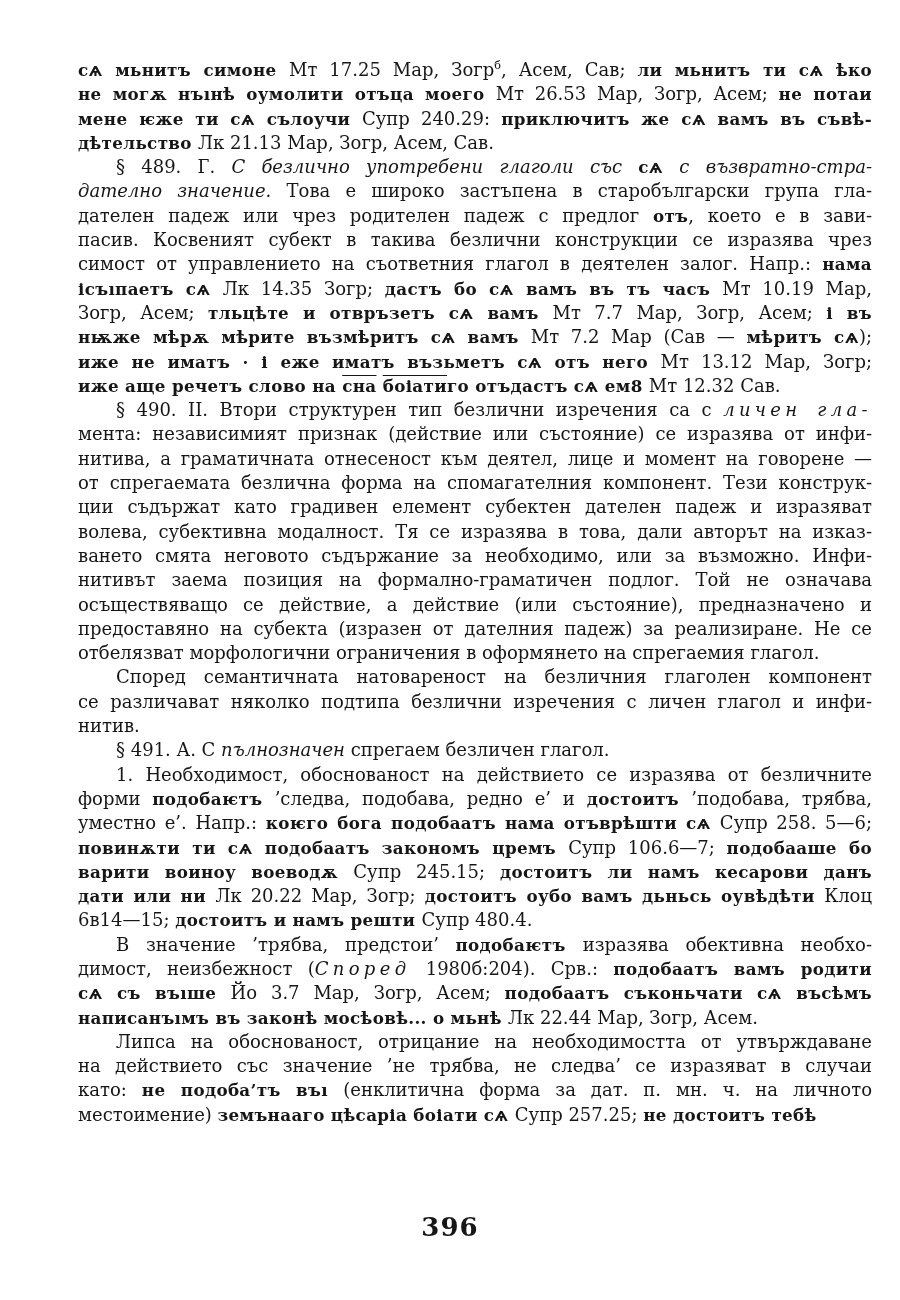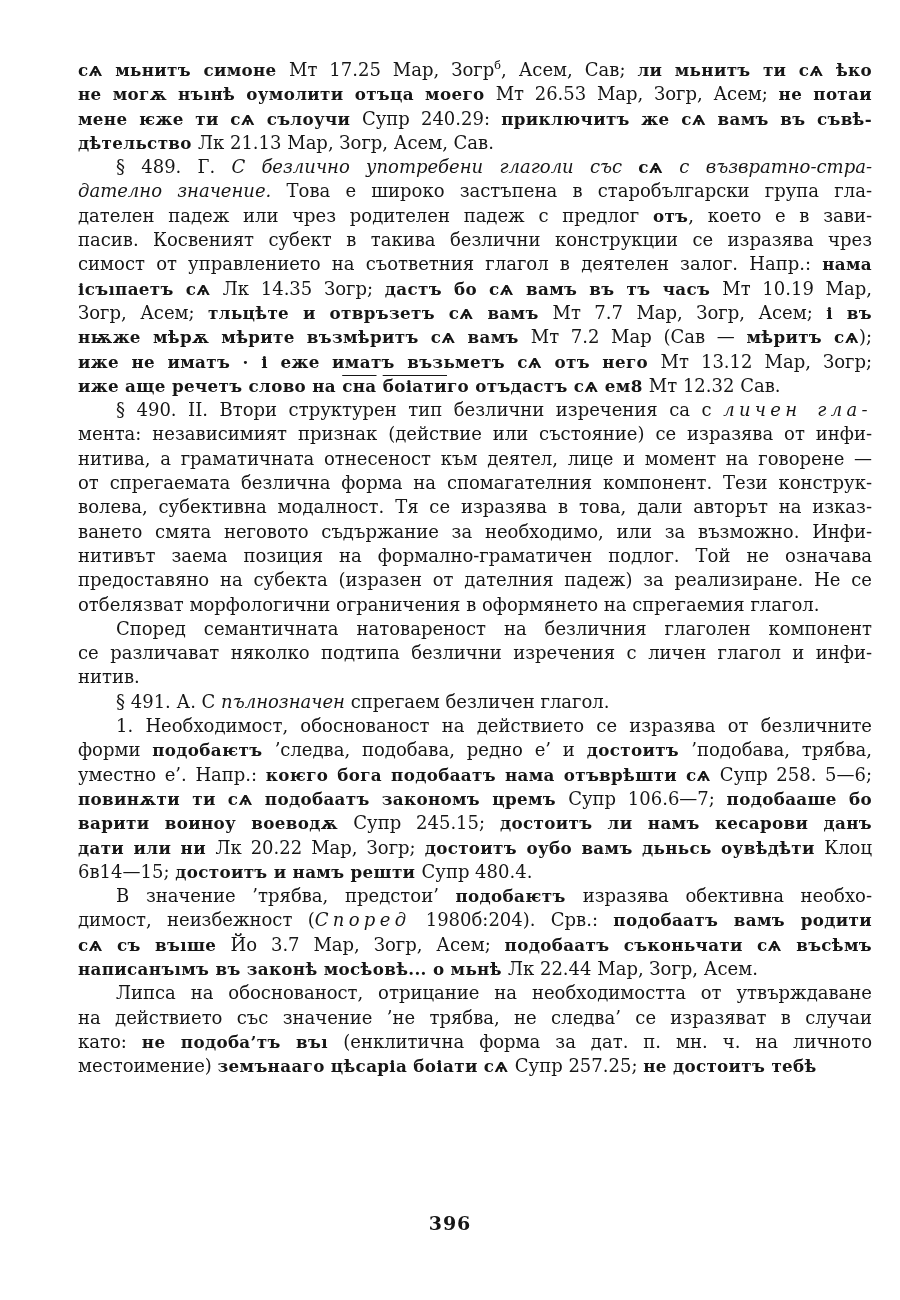--- a/index.html
+++ b/index.html
@@ -36,21 +36,21 @@
     letter-spacing: 0.02em;
   }
   .seg.v { text-decoration: overline; }
   .seg.u { vertical-align: super; font-size: 0.62em; line-height: 0; }
   .seg.p { letter-spacing: 0.24em; font-style: italic; }
   .page-number {
     position: absolute;
     top: 1212px; left: 0; width: 100%;
     text-align: center;
     font-weight: 700;
-    font-size: 19px;
+    font-size: 26px;
     letter-spacing: 1px;
   }
 </style>
 </head>
 <body>
 
 <div>
   <main class="text-block">
       <div class="para">
         <div class="line"><span class="seg o">сѧ мьнитъ симоне </span><span class="seg n">Мт 17.25 Мар, Зогр</span><span class="seg u">б</span><span class="seg n">, Асем, Сав; </span><span class="seg o">ли мьнитъ ти сѧ ѣко</span></div>
@@ -68,23 +68,25 @@
         <div class="line"><span class="seg n">Зогр, Асем; </span><span class="seg o">тльцѣте и отвръзетъ сѧ вамъ </span><span class="seg n">Мт 7.7 Мар, Зогр, Асем; </span><span class="seg o">і въ</span></div>
         <div class="line"><span class="seg o">нѭже мѣрѫ мѣрите възмѣритъ сѧ вамъ </span><span class="seg n">Мт 7.2 Мар (Сав — </span><span class="seg o">мѣритъ сѧ</span><span class="seg n">);</span></div>
         <div class="line"><span class="seg o">иже не иматъ · і еже иматъ възьметъ сѧ отъ него </span><span class="seg n">Мт 13.12 Мар, Зогр;</span></div>
         <div class="line last"><span class="seg o">иже аще речетъ слово на </span><span class="seg v">сна</span><span class="seg o"> </span><span class="seg v">боіати</span><span class="seg o">го отъдастъ сѧ ем8 </span><span class="seg n">Мт 12.32 Сав.</span></div>
       </div>
       <div class="para indent">
         <div class="line"><span class="seg n">§ 490. II. Втори структурен тип безлични изречения са с </span><span class="seg p">личен гла-</span></div>
         <div class="line"><span class="seg n">мента: независимият признак (действие или състояние) се изразява от инфи-</span></div>
         <div class="line"><span class="seg n">нитива, а граматичната отнесеност към деятел, лице и момент на говорене —</span></div>
         <div class="line"><span class="seg n">от спрегаемата безлична форма на спомагателния компонент. Тези конструк-</span></div>
+        <div class="line"><span class="seg n">ции съдържат като градивен елемент субектен дателен падеж и изразяват</span></div>
         <div class="line"><span class="seg n">волева, субективна модалност. Тя се изразява в това, дали авторът на изказ-</span></div>
         <div class="line"><span class="seg n">ването смята неговото съдържание за необходимо, или за възможно. Инфи-</span></div>
         <div class="line"><span class="seg n">нитивът заема позиция на формално-граматичен подлог. Той не означава</span></div>
+        <div class="line"><span class="seg n">осъществяващо се действие, а действие (или състояние), предназначено и</span></div>
         <div class="line"><span class="seg n">предоставяно на субекта (изразен от дателния падеж) за реализиране. Не се</span></div>
         <div class="line last"><span class="seg n">отбелязват морфологични ограничения в оформянето на спрегаемия глагол.</span></div>
       </div>
       <div class="para indent">
         <div class="line"><span class="seg n">Според семантичната натовареност на безличния глаголен компонент</span></div>
         <div class="line"><span class="seg n">се различават няколко подтипа безлични изречения с личен глагол и инфи-</span></div>
         <div class="line last"><span class="seg n">нитив.</span></div>
       </div>
       <div class="para indent">
         <div class="line last"><span class="seg n">§ 491. А. С </span><span class="seg i">пълнозначен</span><span class="seg n"> спрегаем безличен глагол.</span></div>

